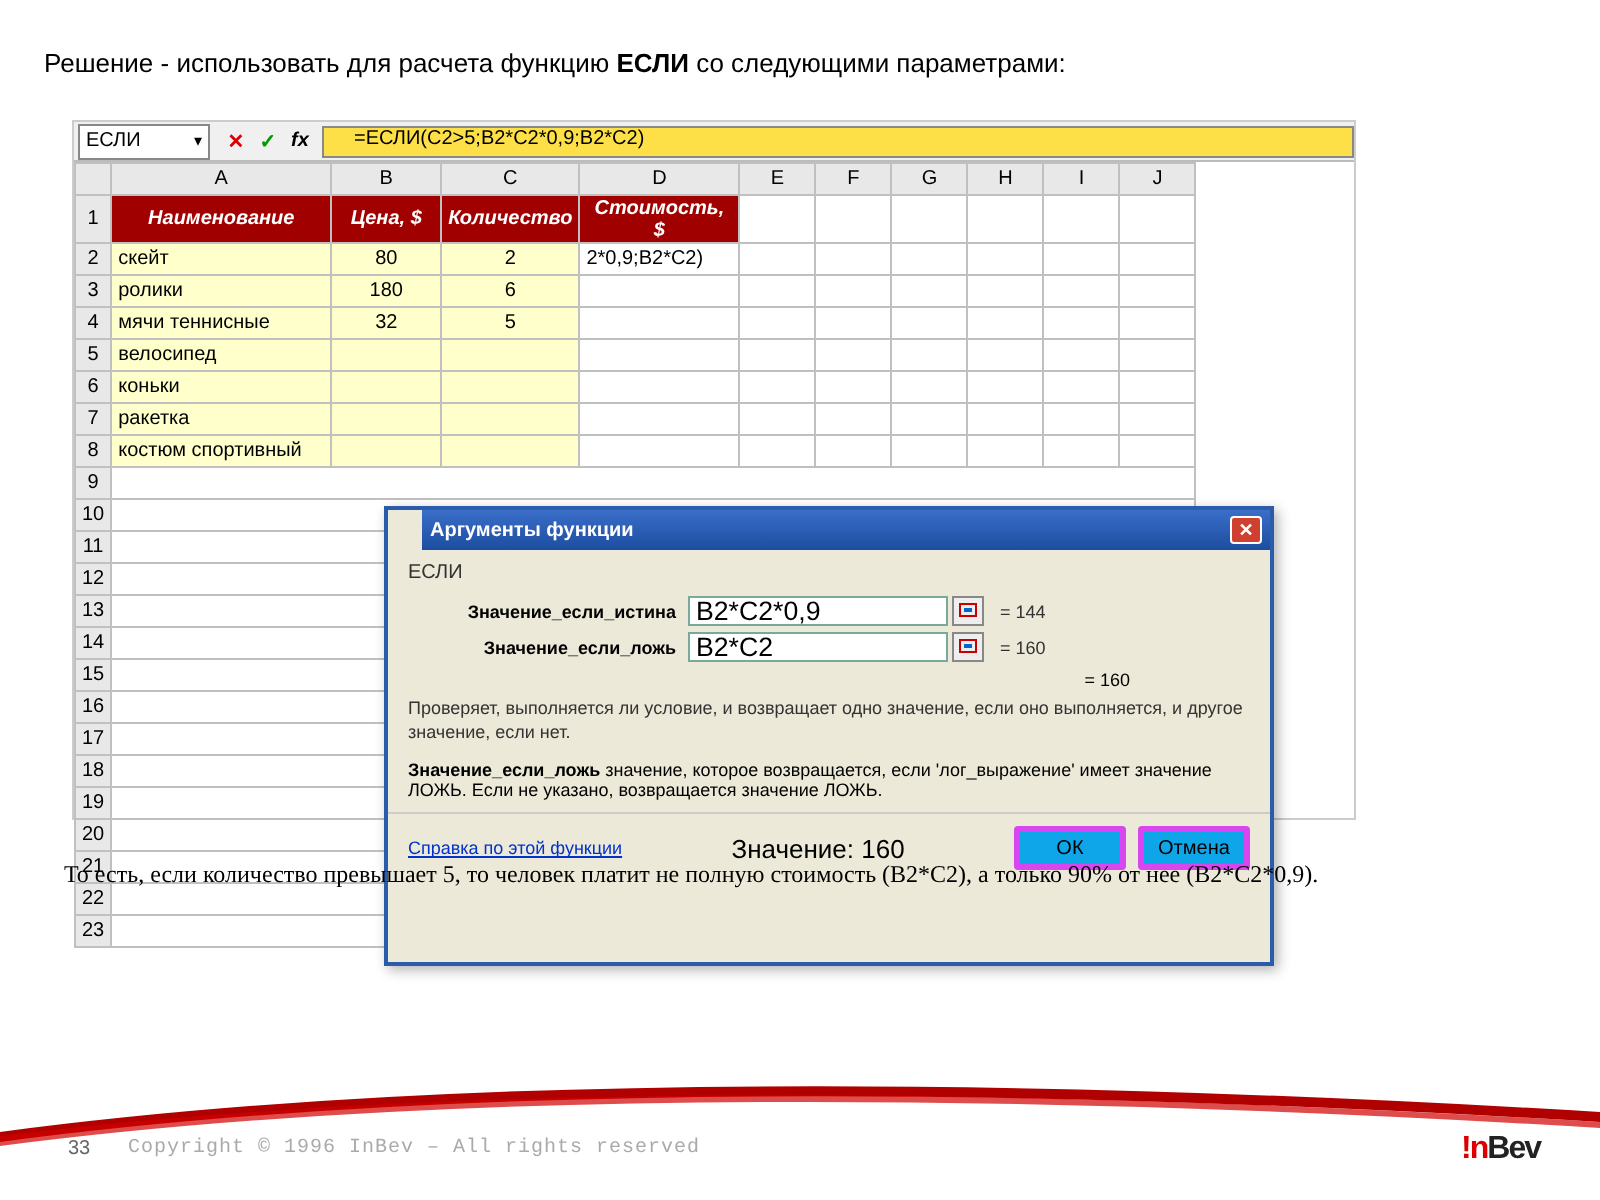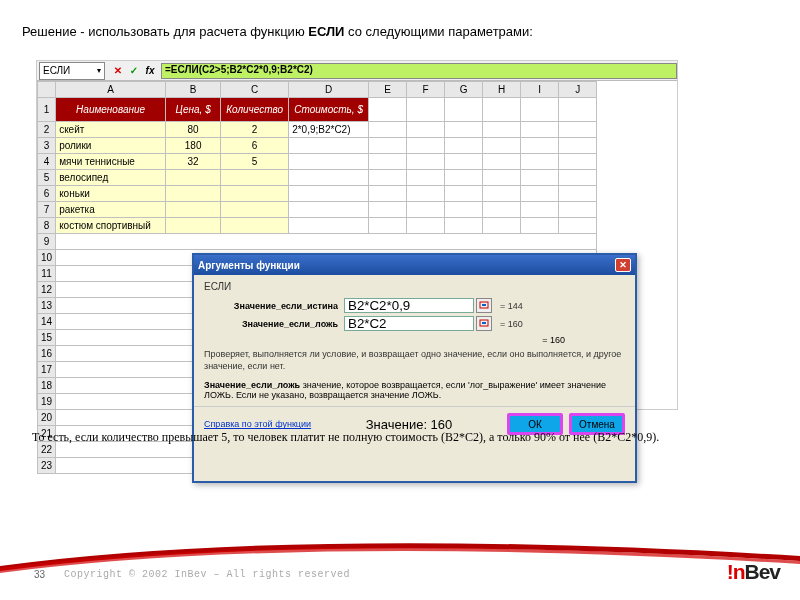--- a/index.html
+++ b/index.html
@@ -7,35 +7,35 @@
   .slide-title { position: absolute; top: 24px; left: 22px; font-size: 13px; color: #000; }
   .slide-title b { font-weight: bold; }
   .excel-window { position: absolute; top: 60px; left: 36px; width: 642px; height: 350px; border: 1px solid #ccc; background: #fff; font-size: 10px; }
   .formula-bar { display: flex; align-items: center; height: 20px; border-bottom: 1px solid #bbb; background: #f0f0f0; }
   .name-box { width: 66px; height: 18px; background: #fff; border: 1px solid #888; margin: 0 2px; display: flex; align-items: center; padding: 0 3px; font-size: 10px; }
   .fn-btns { display: flex; gap: 2px; padding: 0 4px; }
   .fn-btn { width: 14px; height: 14px; display: flex; align-items: center; justify-content: center; font-size: 10px; }
   .fx-red { color: #d00; font-weight: bold; }
   .fx-green { color: #090; font-weight: bold; }
   .fx-label { color: #000; font-style: italic; font-weight: bold; font-size: 10px; }
-  .formula-input { flex: 1; background: #bef264; border: 1px solid #888; height: 16px; padding: 0 3px; font-size: 10px; font-weight: bold; }
+  .formula-input { flex: 1; background: #fde047; border: 1px solid #888; height: 16px; padding: 0 15px; font-size: 10px; }
   .grid { position: relative; }
   table.sheet { border-collapse: collapse; font-size: 10px; }
   table.sheet th, table.sheet td { border: 1px solid #c0c0c0; height: 16px; padding: 0 3px; text-align: left; background: #fff; }
   table.sheet th { background: #e8e8e8; text-align: center; font-weight: normal; }
   table.sheet .rowhead { background: #e8e8e8; text-align: center; width: 18px; }
-  .hdr-cell { background: #a00000 !important; color: #fff; font-weight: normal; font-style: italic; text-align: center !important; height: 24px !important; }
+  .hdr-cell { background: #a00000 !important; color: #fff; font-weight: bold; font-style: italic; text-align: center !important; height: 24px !important; }
   .yellow { background: #ffffcc !important; }
   .col-A { width: 110px; } .col-B { width: 55px; } .col-C { width: 68px; } .col-D { width: 80px; }
   .col-E, .col-F, .col-G, .col-H, .col-I, .col-J { width: 38px; }
   table.sheet td.r { text-align: center; }
   .dash-sel { border: 1px dashed #000 !important; }
 
   .dialog { position: absolute; left: 155px; top: 192px; width: 445px; height: 230px; border: 2px solid #2a5caa; background: #ece9d8; font-size: 9px; box-shadow: 2px 2px 6px rgba(0,0,0,0.3); }
-  .dlg-title { background: linear-gradient(#3a6ec8,#1c4da0); color: #fff; height: 20px; display: flex; align-items: center; justify-content: space-between; padding: 0 4px; font-size: 10px; font-weight: bold; }
+  .dlg-title { background: linear-gradient(#3a6ec8,#1c4da0); color: #fff; height: 20px; display: flex; align-items: center; justify-content: space-between; padding: 0 4px; font-size: 10px; font-weight: bold; margin-left: 17px; }
   .dlg-close { width: 16px; height: 14px; background: #d04030; color: #fff; border: 1px solid #fff; display: flex; align-items: center; justify-content: center; font-size: 9px; border-radius: 2px; }
   .dlg-body { padding: 6px 10px; }
   .fn-name { color: #333; font-size: 10px; margin-bottom: 6px; }
   .arg-row { display: flex; align-items: center; margin: 3px 0; }
   .arg-label { width: 140px; text-align: right; padding-right: 6px; font-weight: bold; }
   .arg-input { width: 130px; height: 15px; border: 1px solid #7a9; background: #fff; padding: 0 3px; }
   .arg-btn { width: 16px; height: 15px; border: 1px solid #888; background: #eee; margin-left: 2px; display: flex; align-items: center; justify-content: center; }
   .arg-btn svg { width: 10px; height: 10px; }
   .arg-result { margin-left: 8px; color: #333; }
   .dlg-desc { margin-top: 4px; font-size: 9px; color: #333; line-height: 1.3; }
@@ -45,21 +45,21 @@
   .dlg-footer { display: flex; justify-content: space-between; align-items: center; padding: 6px 10px; border-top: 1px solid #ccc; }
   .dlg-link { color: #0033cc; text-decoration: underline; font-size: 9px; }
   .dlg-val { font-size: 13px; }
   .dlg-btns { display: flex; gap: 6px; }
   .dlg-btn { width: 56px; height: 22px; border: 3px solid #d946ef; background: #0ea5e9; font-size: 10px; border-radius: 2px; }
 
   .bottom-text { position: absolute; top: 430px; left: 32px; right: 40px; font-size: 12px; font-family: 'Times New Roman', serif; line-height: 1.3; }
   .swoosh { position: absolute; bottom: 24px; left: 0; width: 800px; height: 50px; }
   .page-num { position: absolute; bottom: 20px; left: 34px; font-size: 10px; color: #666; }
   .copyright { position: absolute; bottom: 20px; left: 64px; font-size: 10px; color: #aaa; font-family: 'Courier New', monospace; letter-spacing: 0.5px; }
-  .logo { position: absolute; bottom: 16px; right: 20px; font-size: 21px; font-weight: bold; letter-spacing: -1px; }
+  .logo { position: absolute; bottom: 16px; right: 30px; font-size: 16px; font-weight: bold; letter-spacing: -1px; }
   .logo .ex { color: #d00; }
   .logo .rest { color: #222; }
 </style>
 </head>
 <body>
 
 <div class="slide-title">
   <span>Решение - использовать для расчета функцию </span><b>ЕСЛИ</b><span> со следующими параметрами:</span>
 </div>
 
@@ -308,16 +308,16 @@
 </div>
 
 <div class="bottom-text">То есть, если количество превышает 5, то человек платит не полную стоимость (B2*C2), а только 90% от нее (B2*C2*0,9).</div>
 
 <svg class="swoosh" viewBox="0 0 800 50" preserveAspectRatio="none">
   <path d="M0,40 Q300,0 800,30 L800,35 Q300,5 0,45 Z" fill="#b00000"></path>
   <path d="M0,42 Q300,5 800,35 L800,38 Q300,8 0,47 Z" fill="#d00000" opacity="0.7"></path>
 </svg>
 
 <div class="page-num">33</div>
-<div class="copyright">Copyright © 2002 InBev – All rights reserved</div>
+<div class="copyright">Copyright © 1996 InBev – All rights reserved</div>
 <div class="logo">
   <span class="ex">!n</span><span class="rest">Bev</span>
 </div>
 
 </body></html>

